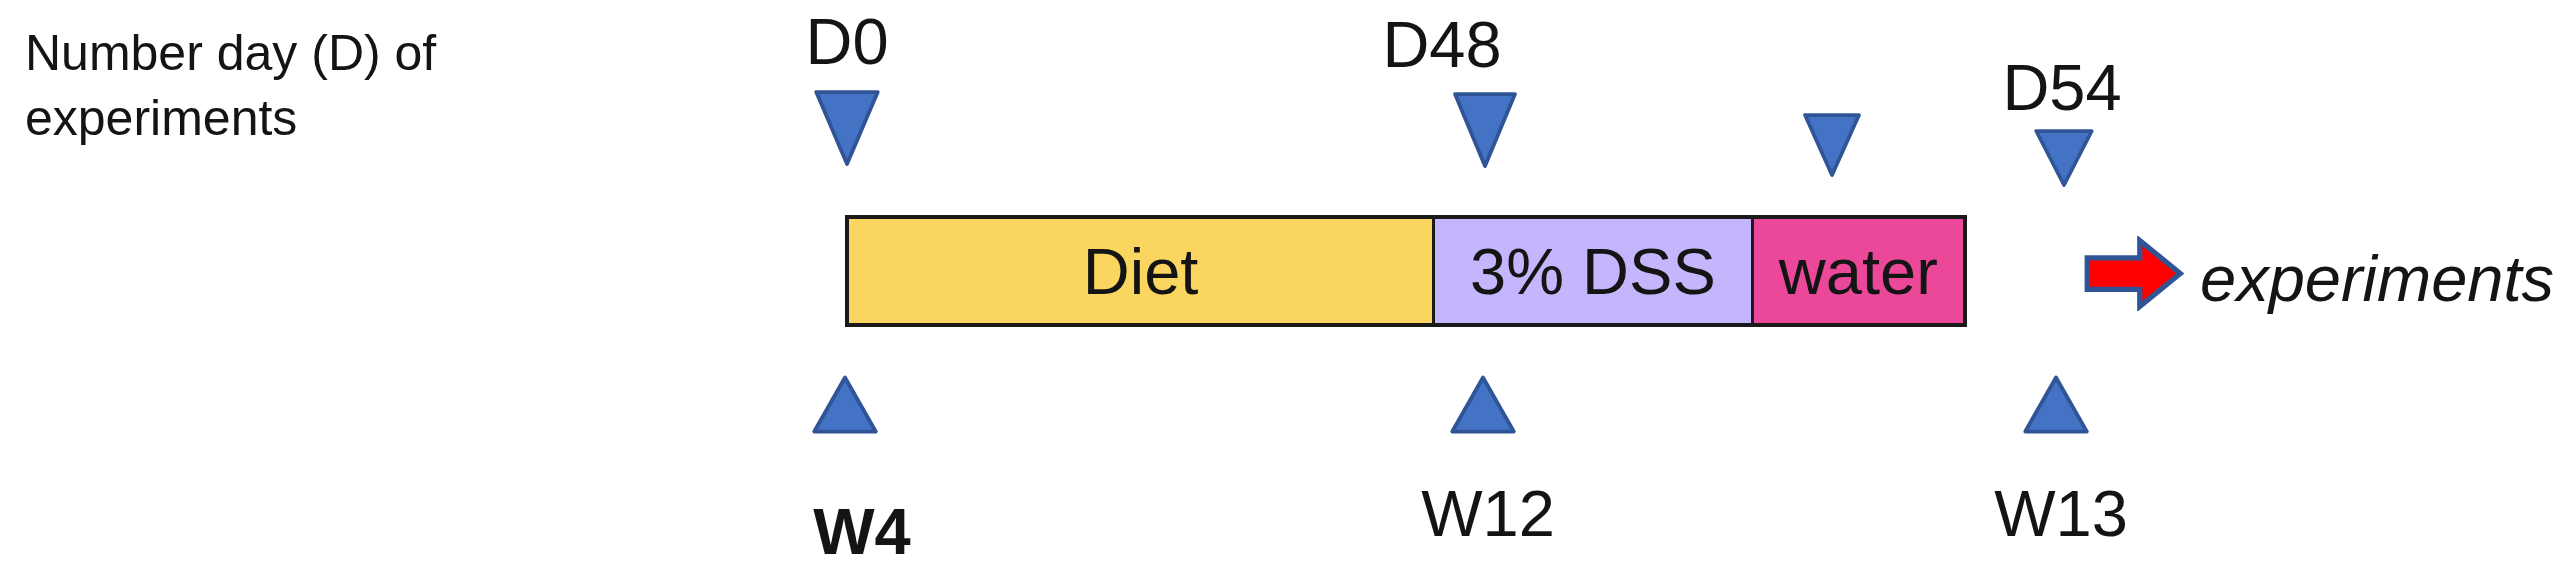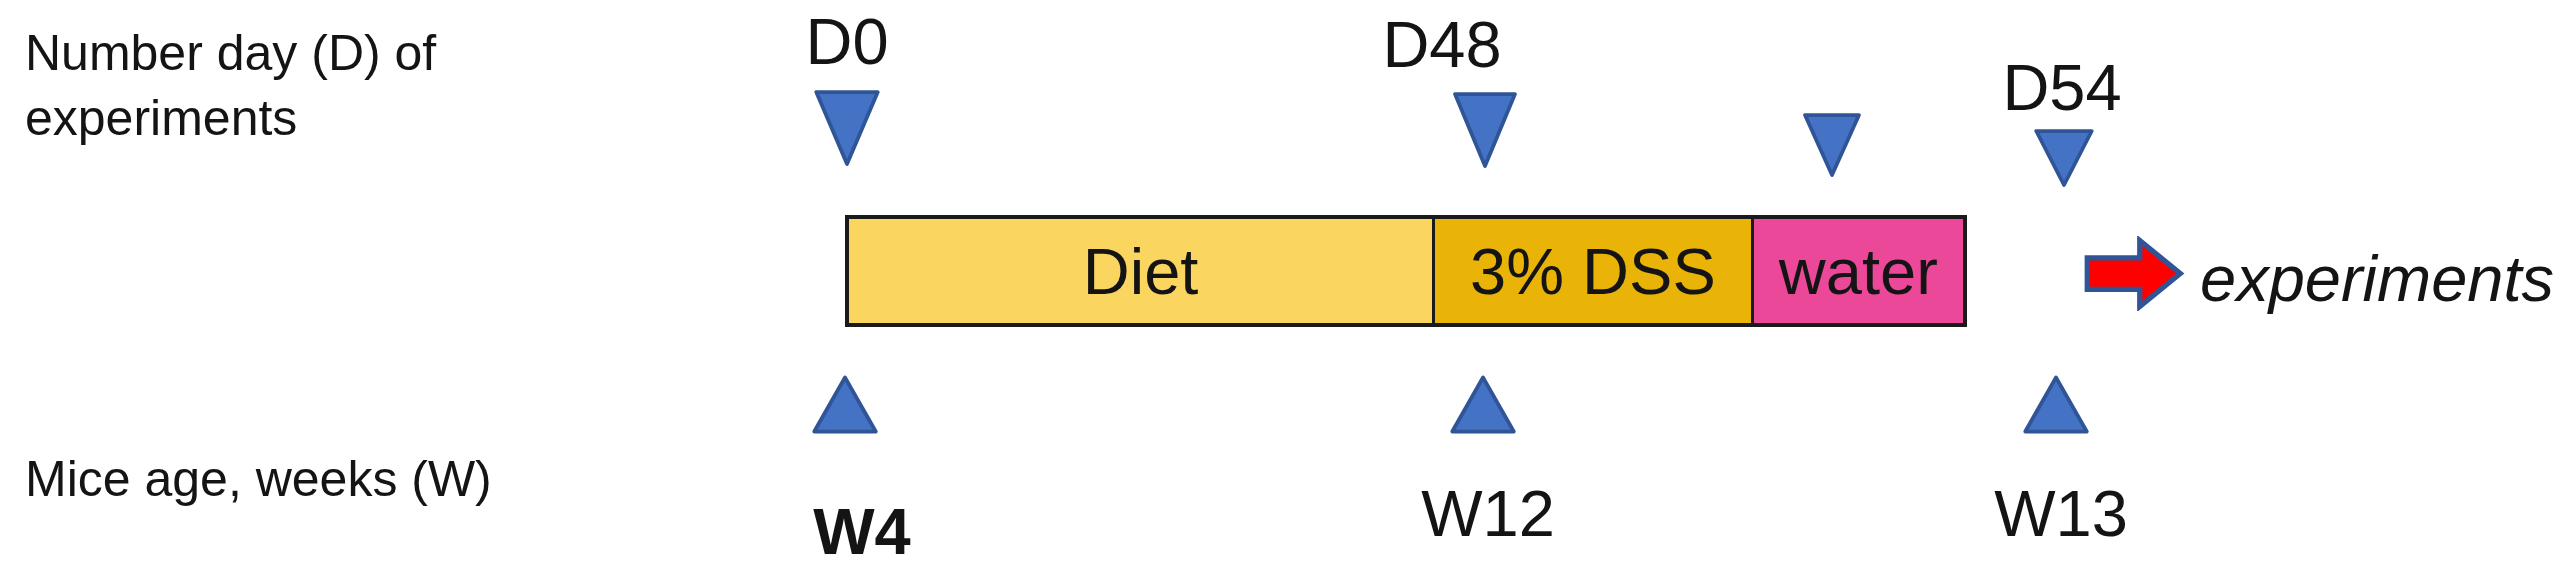--- a/index.html
+++ b/index.html
@@ -79,21 +79,20 @@
 </head>
 <body>
 
 <div class="canvas">
 
   <div class="axis-label" style="left:25px; top:21px;">
     <div>Number day (D) of</div>
     <div>experiments</div>
   </div>
 
-  <div class="axis-label" style="left:25px; top:447px;">Mice age, weeks (W)</div>
 
   <div class="marker-label" style="left:847px; top:9px;">D0</div>
   <div class="marker-label" style="left:1442px; top:12px;">D48</div>
   <div class="marker-label" style="left:2062px; top:22.6px;margin-top:32px;">D54</div>
 
   <svg class="tri" style="left:847px; top:89px;" width="66" height="78" viewBox="0 0 88 104">
     <polygon points="3,4 85,4 44,100" stroke-width="5" stroke-linejoin="round" fill="#4472C4" stroke="#2F5597"></polygon>
   </svg>
   <svg class="tri" style="left:1485px; top:91px;" width="65" height="78" viewBox="0 0 86 104">
     <polygon points="3,4 83,4 43,100" stroke-width="5" stroke-linejoin="round" fill="#4472C4" stroke="#2F5597"></polygon>
@@ -102,21 +101,21 @@
     <polygon points="3,4 75,4 39,84" stroke-width="5" stroke-linejoin="round" fill="#4472C4" stroke="#2F5597"></polygon>
   </svg>
   <svg class="tri" style="left:2064px; top:128px;" width="60" height="60" viewBox="0 0 80 80">
     <polygon points="3,4 77,4 40,76" stroke-width="5" stroke-linejoin="round" fill="#4472C4" stroke="#2F5597"></polygon>
   </svg>
 
   <div class="bar">
     <div class="seg" style="width: 52.35%; background-color: rgb(250, 213, 95);">
       <span>Diet</span>
     </div>
-    <div class="seg" style="width: 28.59%; background-color: #eab308;">
+    <div class="seg" style="width: 28.59%; background-color: #c4b5fd;">
       <span>3% DSS</span>
     </div>
     <div class="seg" style="flex: 1 1 0%; background-color: #ec4899;">
       <span>water</span>
     </div>
   </div>
 
   <svg class="arrow-svg" width="101" height="75" viewBox="0 0 134 100">
     <polygon points="4,29 74,29 74,6 128,50 74,94 74,71 4,71" stroke-width="7" fill="#FF0000" stroke="#2F5597"></polygon>
   </svg>

